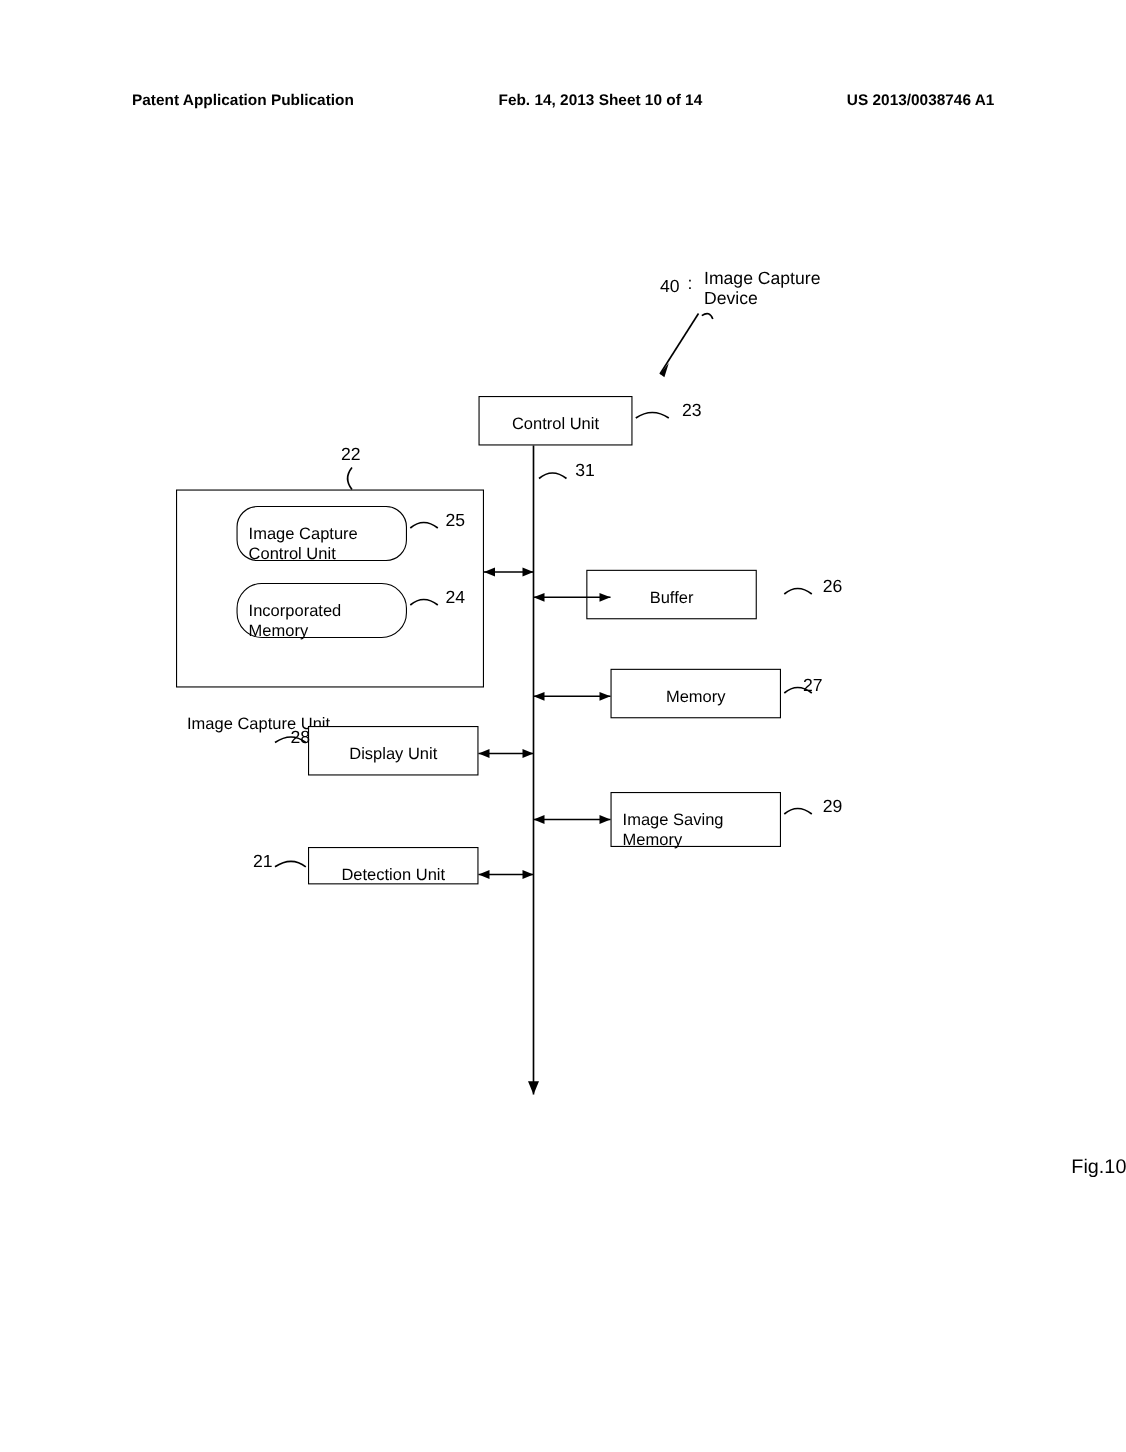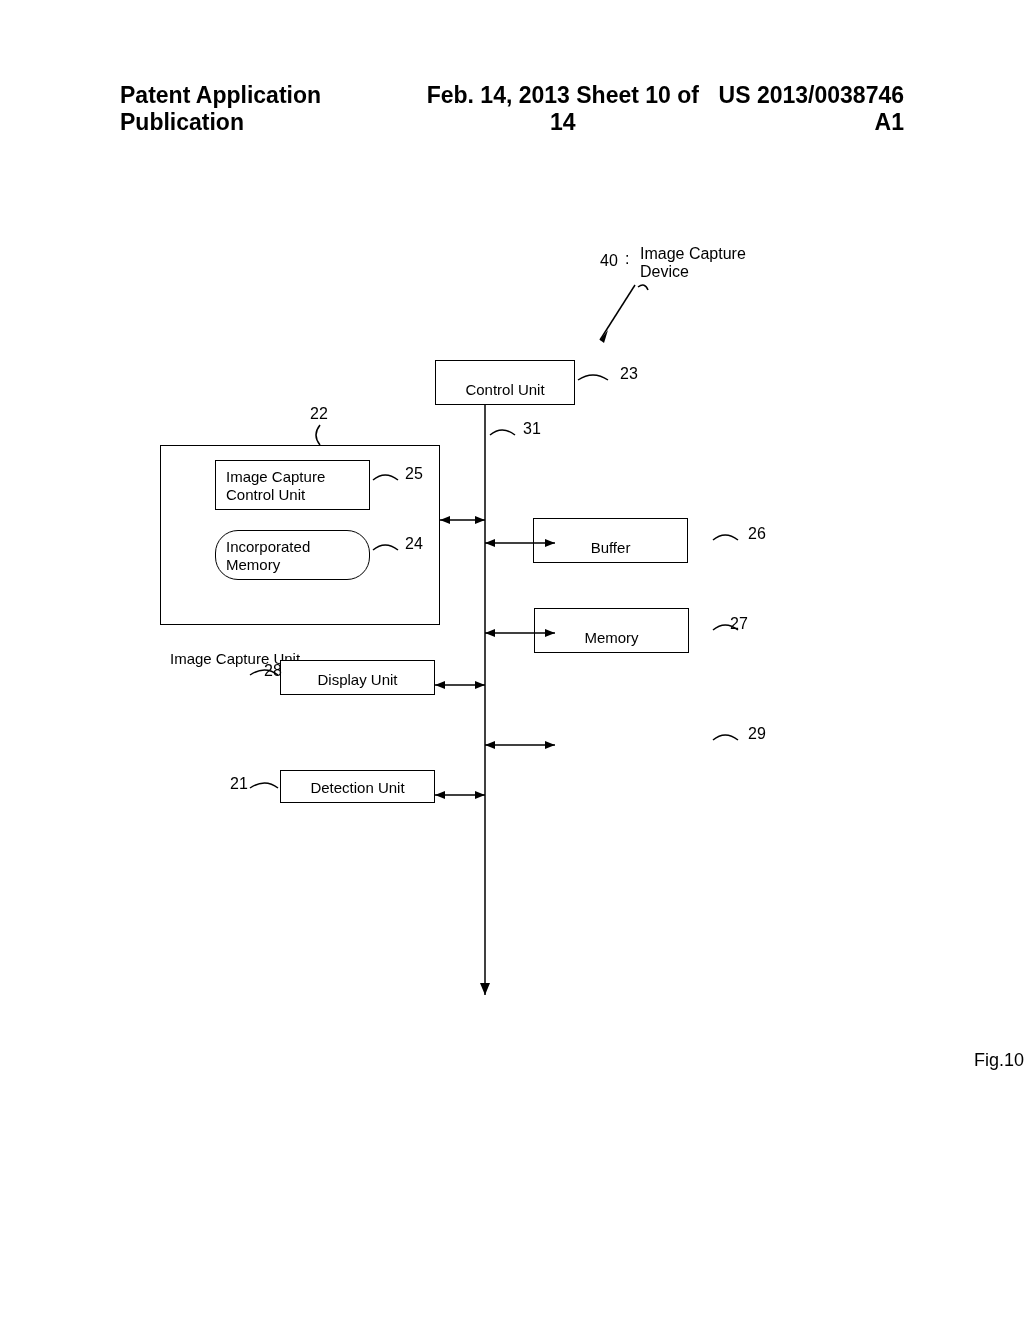--- a/index.html
+++ b/index.html
@@ -13,23 +13,23 @@
       background: white;
       font-family: Arial, sans-serif;
       position: relative;
     }
     .header {
       position: absolute;
       top: 82px;
       left: 0;
       width: 100%;
       display: flex;
-      justify-content: flex-start;
+      justify-content: space-between;
       padding: 0 120px;
-      font-size: 23px;
+      font-size: 14px;
       font-weight: bold;
     }
     .header-left {
       text-align: left;
     }
     .header-center {
       text-align: center;
     }
     .header-right {
       text-align: right;
@@ -39,25 +39,25 @@
       top: 230px;
       left: 0;
       width: 1024px;
       height: 800px;
     }
     .box {
       position: absolute;
       border: 1.5px solid black;
       background: white;
       display: flex;
-      align-items: flex-end;
+      align-items: flex-start;
       justify-content: center;
       text-align: center;
       font-size: 15px;
-      padding: 5px;
+      padding: 16px;
       line-height: 1.2;
     }
     .outer-box {
       position: absolute;
       border: 1.5px solid black;
       background: white;
     }
     .box-label {
       position: absolute;
       font-size: 15px;
@@ -118,21 +118,21 @@
   <div class="ref-label" style="left:523px; top:190px;">31</div>
 
   <div class="outer-box" style="left:160px; top:215px; width:280px; height:180px;"></div>
   <div class="box-label" style="left:170px; top:372px;margin-top:48px;">Image Capture Unit</div>
 
   <div class="ref-label" style="left:310px; top:175px;">22</div>
   <svg style="left:310px; top:195px;" width="20" height="25">
     <path d="M 10 0 Q 2 10 10 20" stroke="black" stroke-width="1.5" fill="none"></path>
   </svg>
 
-  <div class="box" style="left:215px; top:230px; width:155px; height:50px; text-align:left; justify-content:flex-start; padding-left:10px;">
+  <div class="box" style="left:215px; top:230px; width:155px; height:50px; text-align:left; justify-content:flex-start; padding-left:10px;border-radius:19px;">
     <span>Image Capture Control Unit</span>
   </div>
   <svg style="left:373px; top:240px;" width="40" height="20">
     <path d="M 0 10 Q 12 0 25 10" stroke="black" stroke-width="1.5" fill="none"></path>
   </svg>
   <div class="ref-label" style="left:405px; top:235px;">25</div>
 
   <div class="box" style="left:215px; top:300px; width:155px; height:50px; text-align:left; justify-content:flex-start; padding-left:10px;border-radius:23px;">
     <span>Incorporated Memory</span>
   </div>
@@ -153,46 +153,49 @@
   <svg style="left:713px; top:300px;" width="40" height="20">
     <path d="M 0 10 Q 12 0 25 10" stroke="black" stroke-width="1.5" fill="none"></path>
   </svg>
   <div class="ref-label" style="left:748px; top:295px;">26</div>
   <svg style="left:485px; top:303px;" width="75" height="20">
     <line x1="0" y1="10" x2="70" y2="10" stroke="black" stroke-width="1.5"></line>
     <polygon points="0,10 10,6 10,14" fill="black"></polygon>
     <polygon points="70,10 60,6 60,14" fill="black"></polygon>
   </svg>
 
-  <div class="box" style="left:534px; top:378px; width:155px; height:45px;">
+  <div class="box" style="left:555px; top:378px; width:155px; height:45px;">
     <span>Memory</span>
   </div>
   <svg style="left:713px; top:390px;" width="40" height="20">
     <path d="M 0 10 Q 12 0 25 10" stroke="black" stroke-width="1.5" fill="none"></path>
   </svg>
   <div class="ref-label" style="left:730px; top:385px;">27</div>
   <svg style="left:485px; top:393px;" width="75" height="20">
     <line x1="0" y1="10" x2="70" y2="10" stroke="black" stroke-width="1.5"></line>
     <polygon points="0,10 10,6 10,14" fill="black"></polygon>
     <polygon points="70,10 60,6 60,14" fill="black"></polygon>
   </svg>
 
-  <div class="box" style="left:280px; top:430px; width:155px; height:35px;">
+  <div class="box" style="left:280px; top:430px; width:155px; height:45px;">
     <span>Display Unit</span>
   </div>
   <div class="ref-label" style="left:230px; top:432px;margin-left:34px;">28</div>
   <svg style="left:250px; top:435px;" width="35" height="20">
     <path d="M 28 10 Q 15 0 0 10" stroke="black" stroke-width="1.5" fill="none"></path>
   </svg>
   <svg style="left:435px; top:445px;" width="55" height="20">
     <line x1="0" y1="10" x2="50" y2="10" stroke="black" stroke-width="1.5"></line>
     <polygon points="0,10 10,6 10,14" fill="black"></polygon>
     <polygon points="50,10 40,6 40,14" fill="black"></polygon>
   </svg>
 
+  <div class="box" style="left:555px; top:490px; width:155px; height:50px; text-align:left; justify-content:flex-start; padding-left:10px;">
+    <span>Image Saving Memory</span>
+  </div>
   <svg style="left:713px; top:500px;" width="40" height="20">
     <path d="M 0 10 Q 12 0 25 10" stroke="black" stroke-width="1.5" fill="none"></path>
   </svg>
   <div class="ref-label" style="left:748px; top:495px;">29</div>
   <svg style="left:485px; top:505px;" width="75" height="20">
     <line x1="0" y1="10" x2="70" y2="10" stroke="black" stroke-width="1.5"></line>
     <polygon points="0,10 10,6 10,14" fill="black"></polygon>
     <polygon points="70,10 60,6 60,14" fill="black"></polygon>
   </svg>
 

